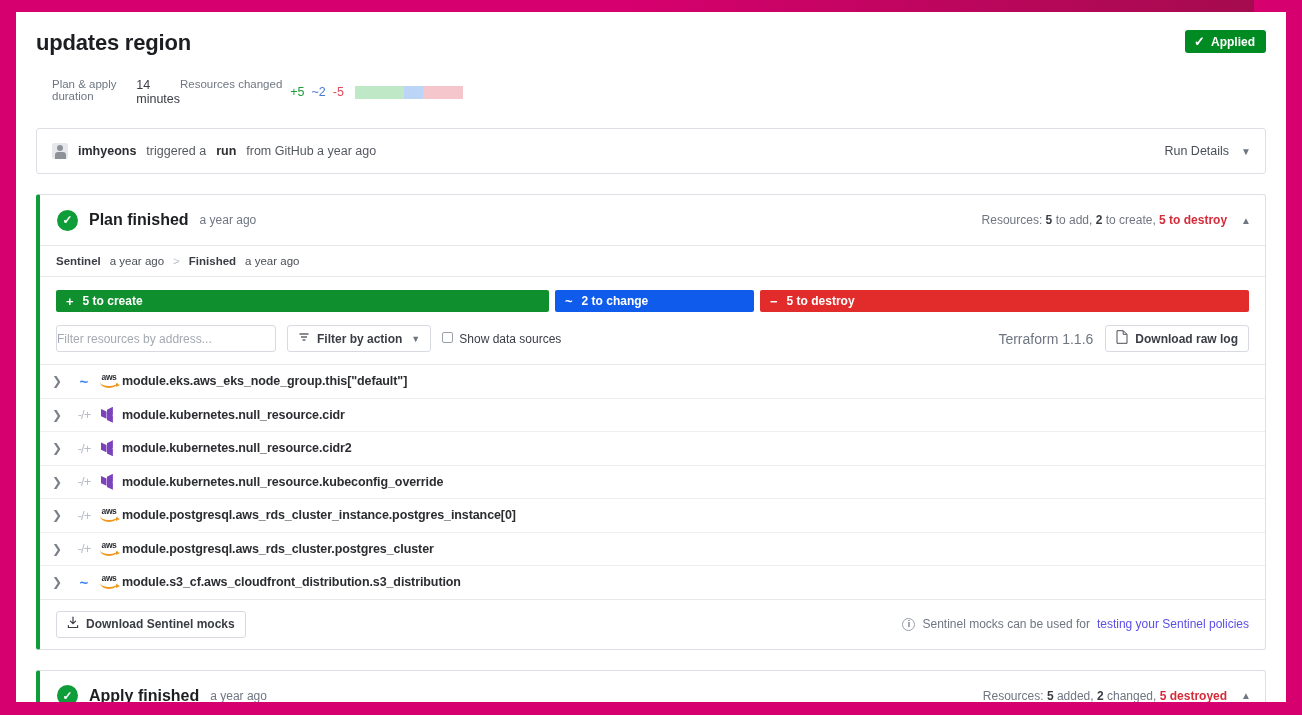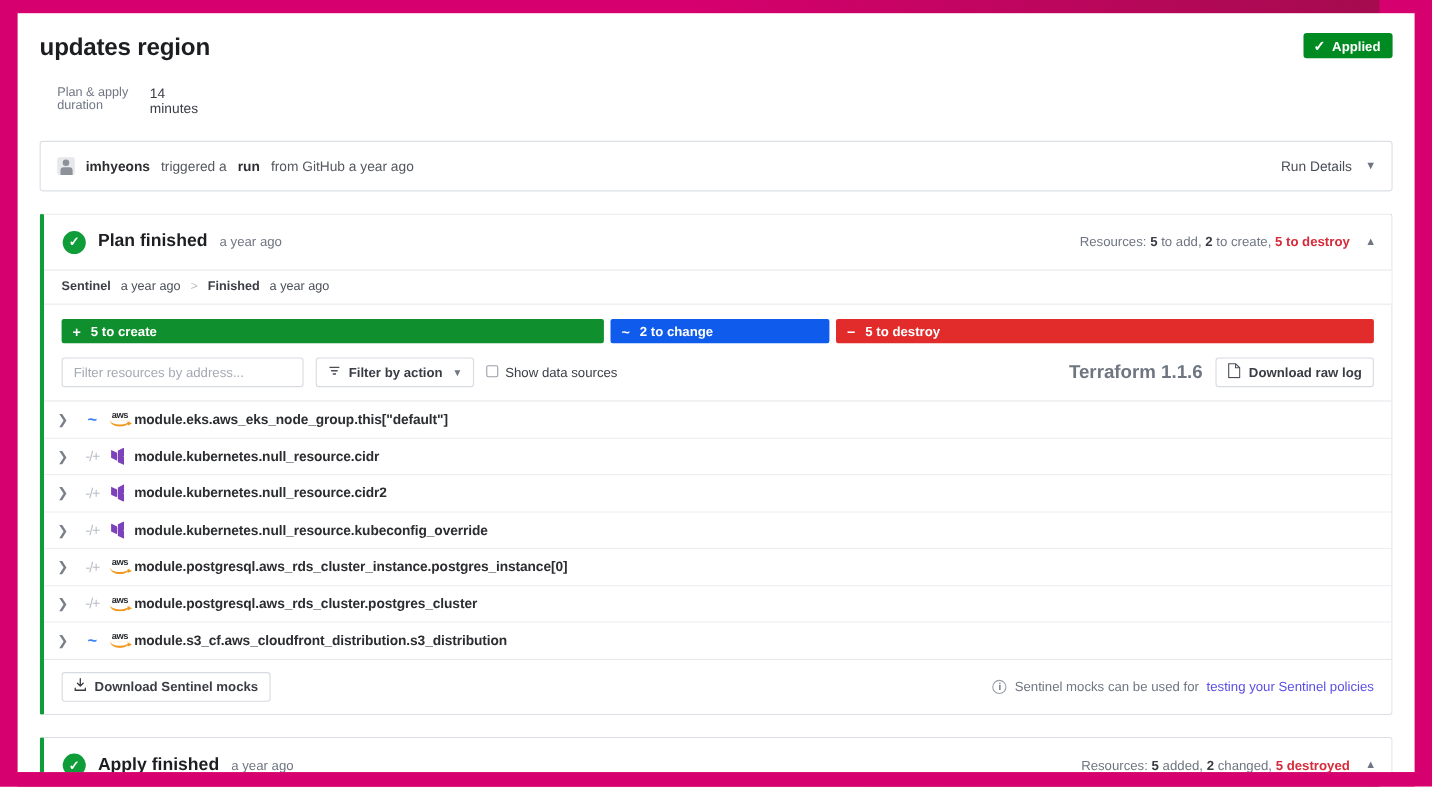--- a/index.html
+++ b/index.html
@@ -171,21 +171,21 @@
 
   
   .toolbar {
     display: flex; align-items: center;
     padding: 13px 16px 12px 16px;
     gap: 11px;
   }
   .filter-input {
     width: 220px; height: 27px;
     border: 1px solid #d7dae0; border-radius: 3px;
-    padding: 0 10px; font-size: 12px;
+    padding: 0 0; font-size: 12px;
     color: #1d4ed8; font-family: "Liberation Sans", sans-serif;
     background: #fff;
   }
   .filter-input::placeholder { color: #a4a9b2; }
   .btn {
     height: 27px;
     border: 1px solid #d7dae0; border-radius: 3px;
     background: #fff; color: #3b3d45;
     font-size: 12px; font-weight: bold;
     display: inline-flex; align-items: center; gap: 7px;
@@ -198,21 +198,21 @@
     font-size: 12px; color: #3b3d45; cursor: pointer;
   }
   .chkbox {
     width: 11px; height: 11px; border: 1px solid #9aa0a8;
     border-radius: 2px; background: #fff; flex: none;
   }
   .toolbar-right {
     margin-left: auto;
     display: flex; align-items: center; gap: 12px;
   }
-  .tf-version { font-size: 17px; color: #6f7682; font-weight: bold; }
+  .tf-version { font-size: 14px; color: #6f7682; }
 
   
   .res-list { border-top: 1px solid #e6e8ec; }
   .res-row {
     display: flex; align-items: center; gap: 0;
     height: 33.5px;
     border-bottom: 1px solid #eceef1;
     padding-left: 12px;
     cursor: pointer;
   }
@@ -293,20 +293,33 @@
       <div class="applied-badge">
         <span class="chk">✓</span>
         <span>Applied</span>
       </div>
     </div>
 
     <div class="meta">
       <div class="meta-col dur">
         <div class="meta-label">Plan &amp; apply duration</div>
         <div class="meta-value">14 minutes</div>
+      </div>
+      <div class="meta-col">
+        <div class="meta-label">Resources changed</div>
+        <div class="changed-line">
+          <span class="c-add">+5</span>
+          <span class="c-chg">~2</span>
+          <span class="c-del">-5</span>
+          <span class="minibar">
+            <i class="mb-g" style="flex: 0 0 45%; background: rgb(191, 232, 198);"></i>
+            <i class="mb-b" style="flex: 0 0 18%; background: rgb(188, 212, 245);"></i>
+            <i class="mb-r" style="flex: 0 0 37%; background: rgb(245, 198, 203);"></i>
+          </span>
+        </div>
       </div>
     </div>
 
     <div class="card" id="trigger-card">
       <div class="trigger-inner">
         <div class="trigger-left">
           <span class="avatar"></span>
           <b>imhyeons</b>
           <span>triggered a</span>
           <b>run</b>

